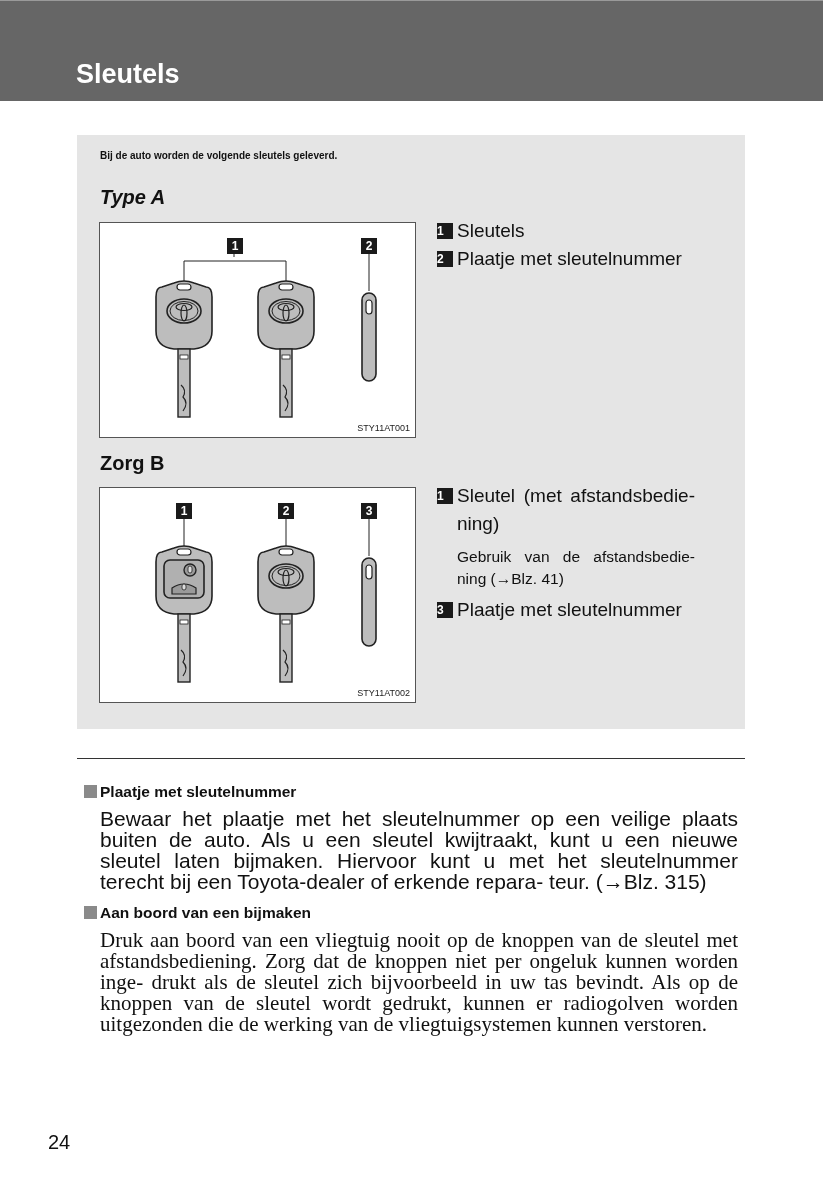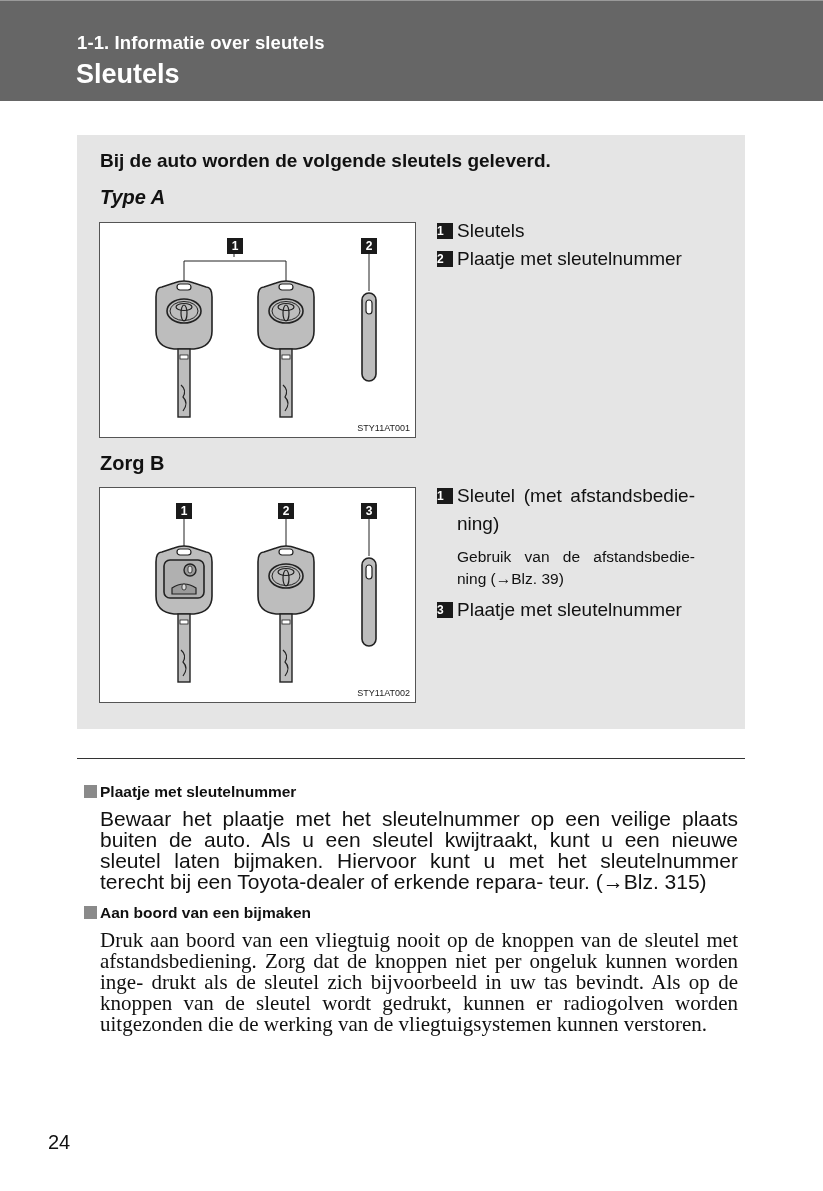--- a/index.html
+++ b/index.html
@@ -4,21 +4,21 @@
 <style>
   * { box-sizing: border-box; margin: 0; padding: 0; }
   html, body { width: 823px; height: 1191px; background: #ffffff; }
   body { position: relative; font-family: "Liberation Sans", sans-serif; color: #111; overflow: hidden; }
 
   .header { position: absolute; left: 0; top: 0; width: 823px; height: 101px; background: #666666; border-top: 1px solid #9a9a9a; }
   .header .section { position: absolute; left: 77px; top: 31px; font-size: 18.5px; font-weight: bold; color: #fff; letter-spacing: 0.1px; }
   .header .title { position: absolute; left: 76px; top: 58px; font-size: 27px; font-weight: bold; color: #fff; }
 
   .graybox { position: absolute; left: 77px; top: 135px; width: 668px; height: 594px; background: #e5e5e5; }
-  .intro { position: absolute; left: 100px; top: 150px; font-size: 19px; font-weight: bold; }
+  .intro { position: absolute; left: 100px; top: 150px; font-size: 10px; font-weight: bold; }
   .type-label { position: absolute; left: 100px; font-size: 20px; font-weight: bold; }
 
   .figure { position: absolute; left: 99px; width: 317px; height: 216px; background: #fff; border: 1px solid #555; }
   .figure svg { position: absolute; left: 0; top: 0; }
   .fig-code { position: absolute; right: 5px; bottom: 4px; font-size: 9px; color: #222; margin-top: 20px; }
 
   .legend { position: absolute; left: 437px; width: 258px; font-size: 19px; line-height: 28px; }
   .legend-item { position: relative; padding-left: 20px; text-align: justify; text-align-last: left; }
   .badge { position: absolute; left: 0; top: 6px; width: 16px; height: 16px; background: #1a1a1a; color: #fff; font-size: 12px; font-weight: bold; line-height: 16px; text-align: center; }
   .legend-sub { padding-left: 20px; font-size: 15.5px; line-height: 22px; margin: 8px 0 6px; text-align: justify; }
@@ -28,21 +28,20 @@
   .subhead { position: absolute; left: 84px; font-size: 15.5px; font-weight: bold; }
   .subhead .sq { display: inline-block; width: 13px; height: 13px; background: #8a8a8a; margin-right: 3px; vertical-align: -1px; }
   .para { position: absolute; left: 100px; width: 638px; font-size: 21px; line-height: 21px; text-align: justify; text-align-last: left; }
 
   .pagenum { position: absolute; left: 48px; top: 1131px; font-size: 20px; }
 </style>
 </head>
 <body>
 
 <div class="header">
-  <div class="section">1-1. Informatie over sleutels</div>
   <div class="title">Sleutels</div>
 </div>
 
 <div class="graybox"></div>
 <div class="intro">Bij de auto worden de volgende sleutels geleverd.</div>
 
 <div class="type-label" style="top:186px;font-style:italic;">Type A</div>
 <div class="figure" style="top:222px;">
   <svg width="317" height="216" viewBox="0 0 317 216">
     <defs>
@@ -128,21 +127,21 @@
   <div class="badge" style="left:178px; top:15px;">2</div>
   <div class="badge" style="left:261px; top:15px;">3</div>
   <div class="fig-code">STY11AT002</div>
 </div>
 
 <div class="legend" style="top:482px;">
   <div class="legend-item">
     <span class="badge">1</span>
     <span>Sleutel (met afstandsbedie- ning)</span>
   </div>
-  <div class="legend-sub">Gebruik van de afstandsbedie- ning (→Blz. 39)</div>
+  <div class="legend-sub">Gebruik van de afstandsbedie- ning (→Blz. 41)</div>
   <div class="legend-item">
     <span class="badge">2</span>
   </div>
   <div class="legend-item">
     <span class="badge">3</span>
     <span>Plaatje met sleutelnummer</span>
   </div>
 </div>
 
 <div class="divider"></div>

